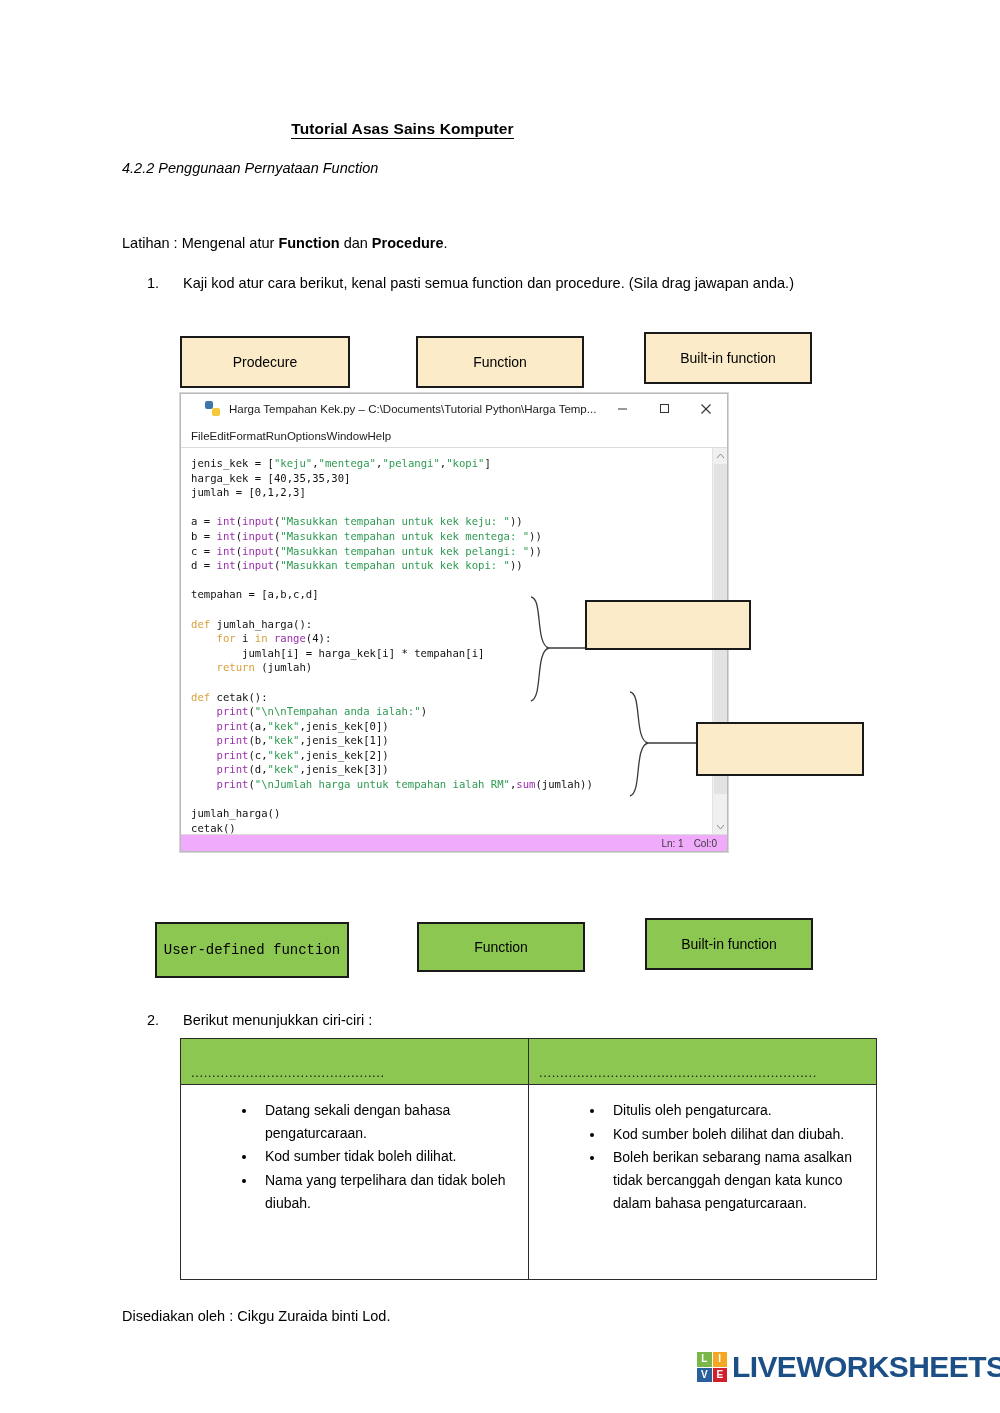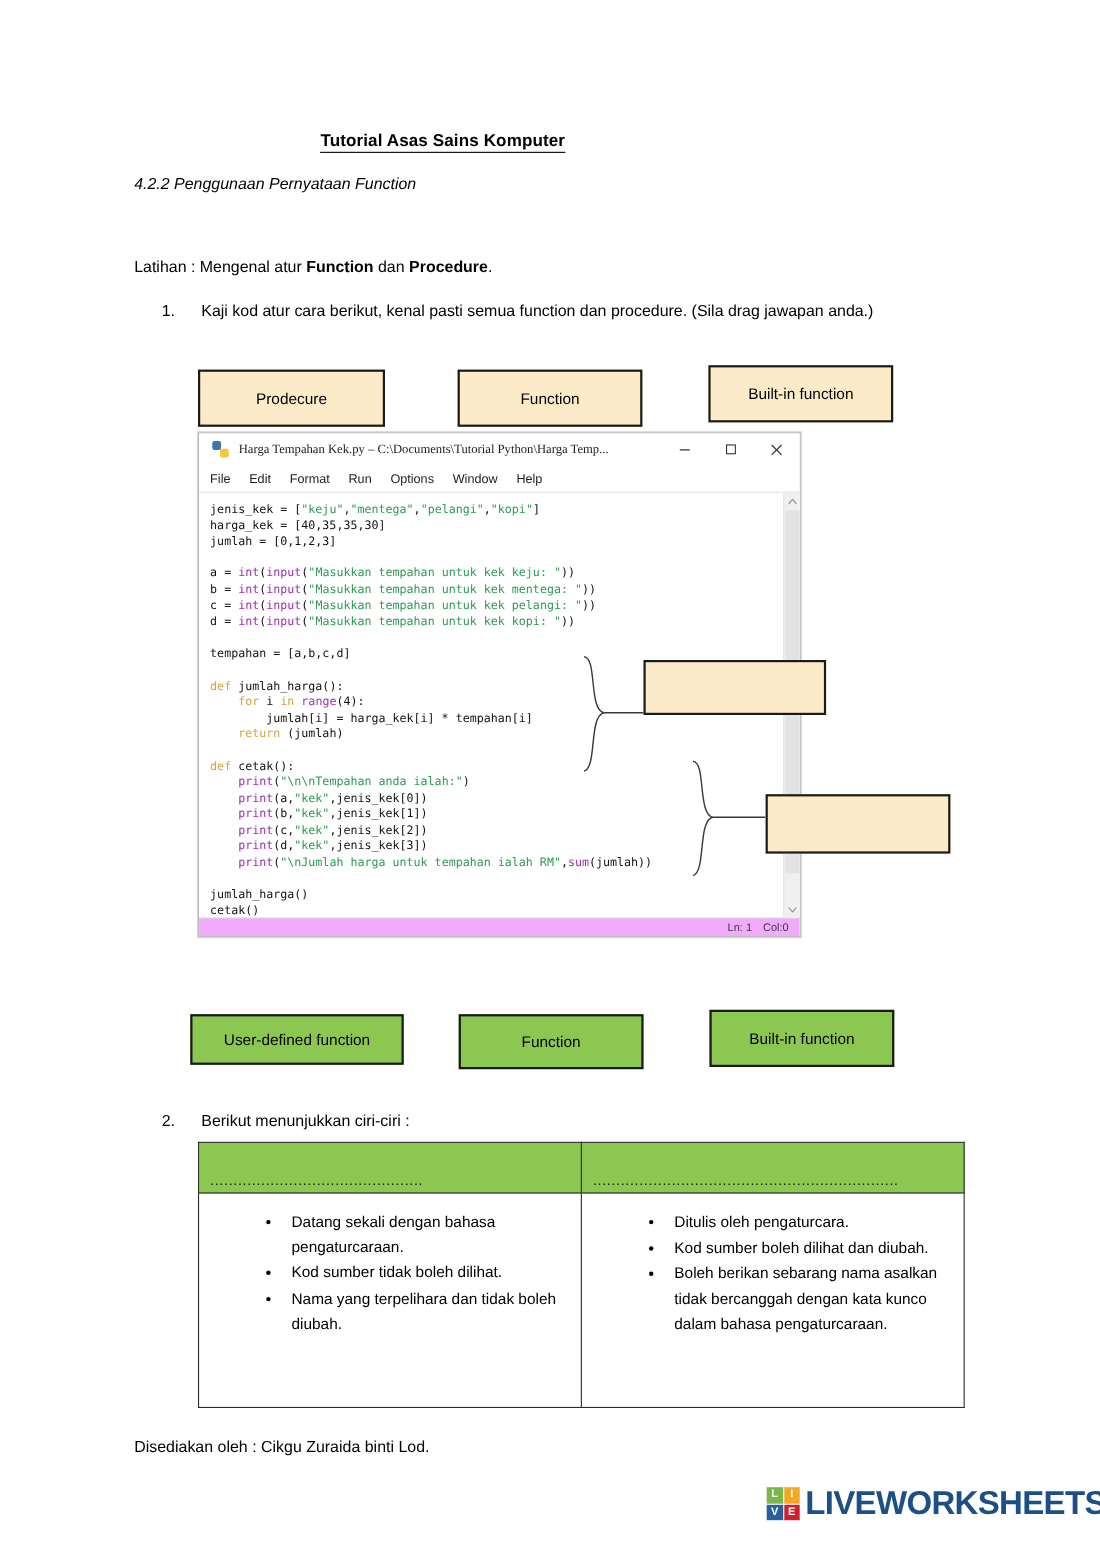--- a/index.html
+++ b/index.html
@@ -71,42 +71,41 @@
   
   #tag-prodecure  { left: 180px; top: 336px; width: 170px; height: 52px; }
   #tag-function-1 { left: 416px; top: 336px; width: 168px; height: 52px; }
   #tag-builtin-1  { left: 644px; top: 332px; width: 168px; height: 52px; }
 
   
   #drop-target-1 { left: 585px; top: 600px; width: 166px; height: 50px; z-index: 40; }
   #drop-target-2 { left: 696px; top: 722px; width: 168px; height: 54px; z-index: 40; }
 
   
-  #tag-userdefined { left: 173px; top: 922px; width: 194px; height: 46px; }
+  #tag-userdefined { left: 155px; top: 922px; width: 194px; height: 56px; font-family: Liberation Mono, monospace; }
   #tag-function-2  { left: 417px; top: 922px; width: 168px; height: 50px; }
   #tag-builtin-2   { left: 645px; top: 918px; width: 168px; height: 52px; }
 
   
   .idle-window {
     position: absolute;
     left: 180px; top: 393px;
     width: 548px; height: 459px;
     background: #ffffff;
     border: 1px solid #b9b9b9;
     box-shadow: 0 0 0 1px #d6d6d6;
     overflow: hidden;
   }
   .idle-titlebar {
     height: 30px;
     display: flex;
     align-items: center;
-    padding-left: 12px;
+    padding-left: 24px;
     background: #ffffff;
     border-bottom: 1px solid #ffffff;
-    font-family: Liberation Serif, serif;
   }
   .py-icon {
     width: 16px; height: 16px;
     margin-right: 8px;
     position: relative;
     flex: 0 0 auto;
   }
   .py-icon .pb { position: absolute; width: 8px; height: 8px; border-radius: 2px; }
   .py-icon .pb1 { background: #3d76ab; left: 0; top: 0; }
   .py-icon .pb2 { background: #f4c93c; left: 7px; top: 7px; }
@@ -123,21 +122,20 @@
     display: flex; align-items: center; justify-content: center;
     font-size: 13px; color: #333;
   }
   .win-btn svg { display: block; }
 
   .idle-menubar {
     height: 24px;
     display: flex;
     align-items: center;
     padding-left: 10px;
-    gap: 17px;
     background: #ffffff;
     border-bottom: 1px solid #dcdcdc;
   }
   .menu-item { font-size: 11.5px; color: #1c1c1c; }
 
   .idle-body {
     position: relative;
     height: 386px;
     background: #ffffff;
     display: flex;

